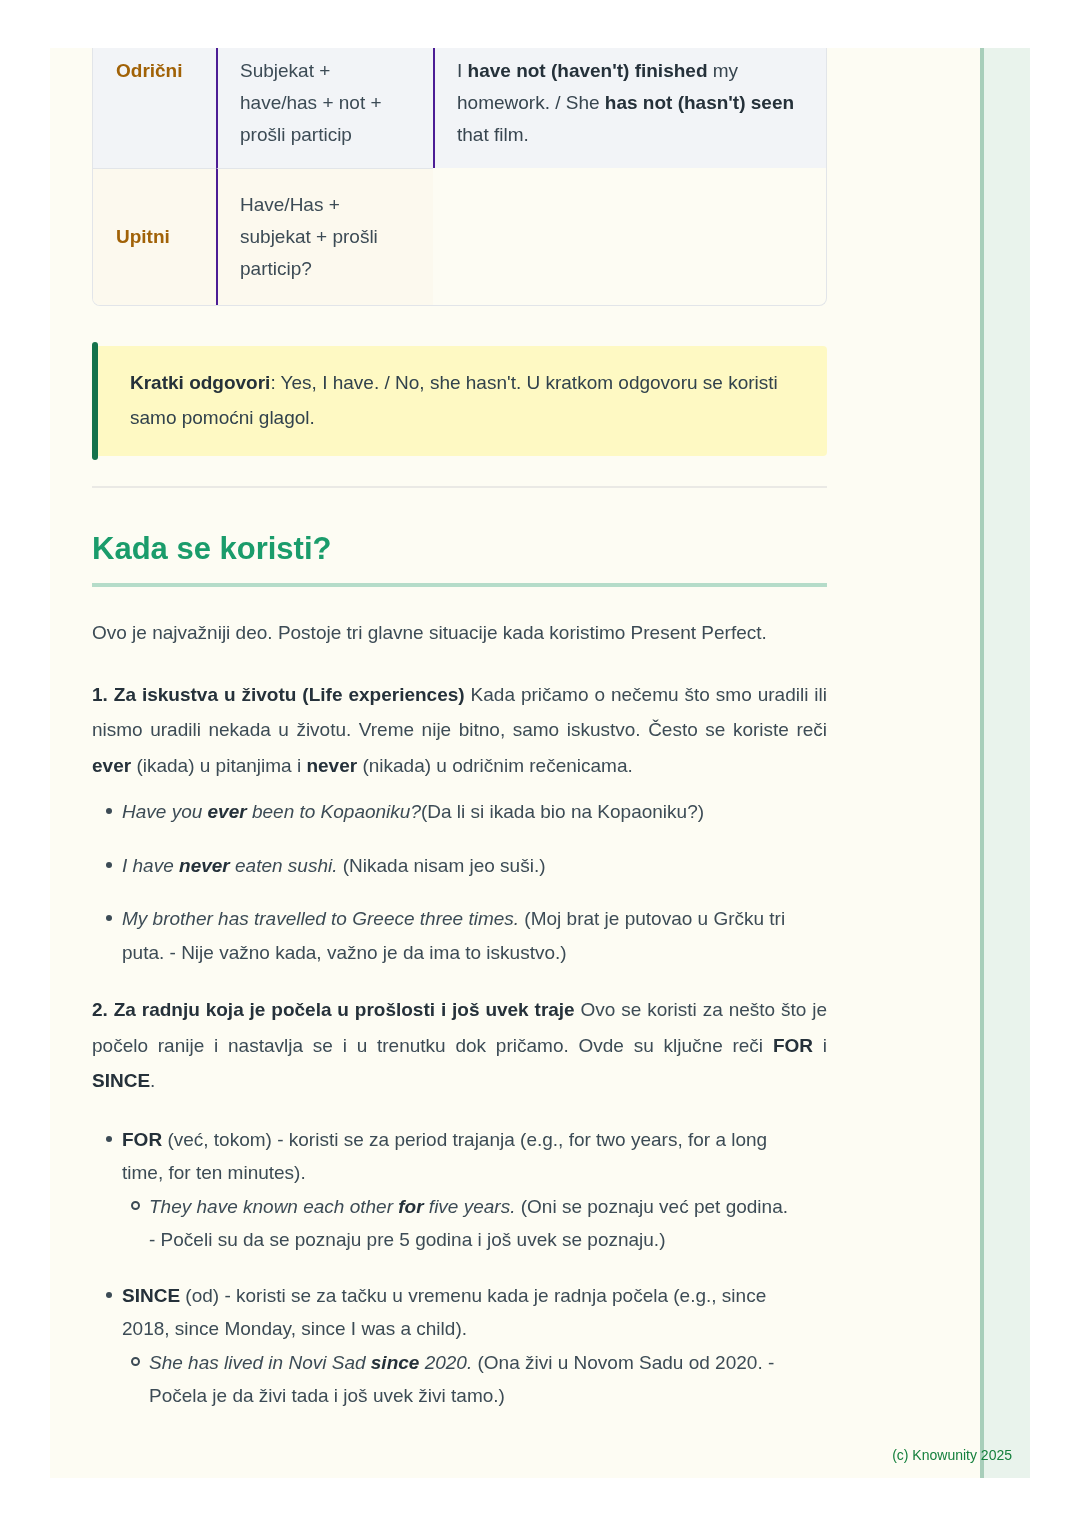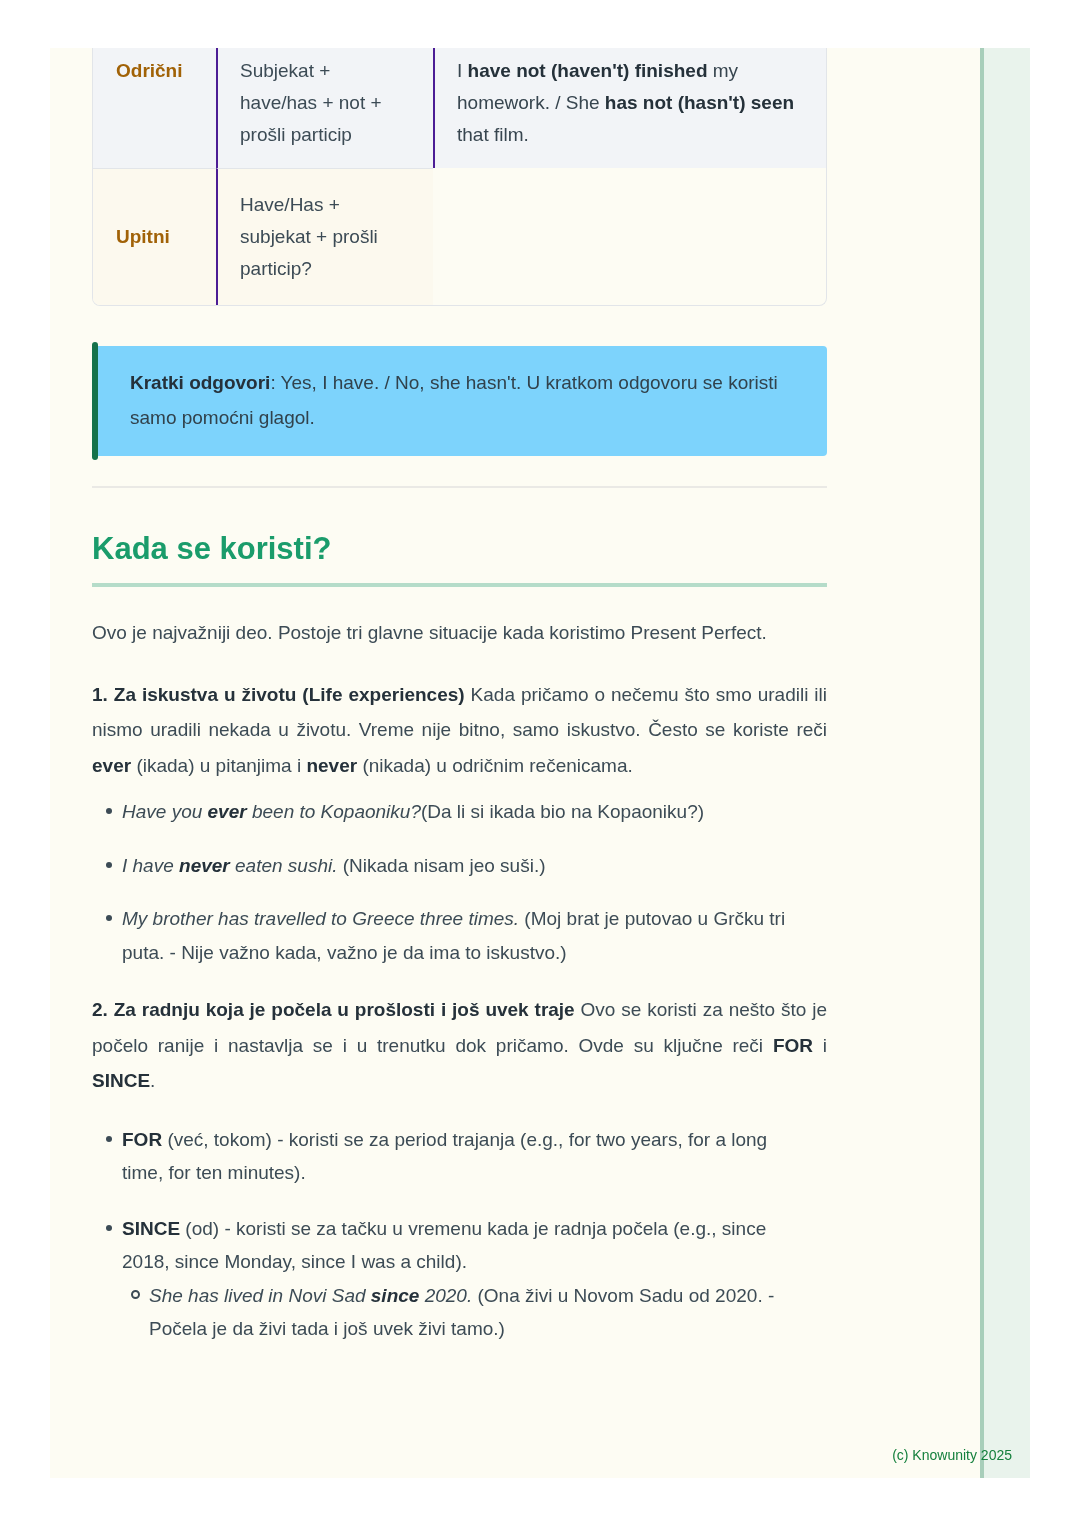--- a/index.html
+++ b/index.html
@@ -38,21 +38,21 @@
         display:flex; flex-direction:column; justify-content:center; padding-top:0; }
   .c2, .c3 { border-left:2px solid #4c1d95; }
   .c1 { padding-left:23px; font-weight:700; color:#a16207; }
   .c2 { padding-left:22px; }
   .c3 { padding-left:22px; padding-right:6px; color:#37454f; }
   .struct { display:block; max-width:170px; }
   .extext { display:block; max-width:362px; }
 
   
   .callout {
-    position:relative; background:#7dd3fc; border-radius:4px;
+    position:relative; background:#fef9c3; border-radius:4px;
     padding:19px 30px 21px 38px; line-height:35px; margin-bottom:30px;
     color:#31424c;
     margin-top:40px;
   }
   .callout-bar {
     position:absolute; left:0; top:-4px; bottom:-4px; width:6px;
     border-radius:4px; background:#15724b;
   }
 
   .divider { height:2px; background:#eae9e5; border:none; margin:0; }
@@ -140,20 +140,25 @@
       <li>
           <span class="li-text"><span class="i">My brother has travelled to Greece three times.</span><span> (Moj brat je putovao u Grčku tri puta. - Nije važno kada, važno je da ima to iskustvo.)</span></span>
         </li>
     </ul>
 
     <p class="para j mb24"><span class="b">2. Za radnju koja je počela u prošlosti i još uvek traje</span><span> Ovo se koristi za nešto što je počelo ranije i nastavlja se i u trenutku dok pričamo. Ovde su ključne reči </span><span class="b">FOR</span><span> i </span><span class="b">SINCE</span><span>.</span></p>
 
     <ul class="blist list2">
       <li>
         <span class="li-text"><span class="b">FOR</span><span> (već, tokom) - koristi se za period trajanja (e.g., for two years, for a long time, for ten minutes).</span></span>
+        <ul class="sublist">
+          <li>
+              <span class="li-text"><span class="i">They have known each other </span><span class="b i">for</span><span class="i"> five years.</span><span> (Oni se poznaju već pet godina. - Počeli su da se poznaju pre 5 godina i još uvek se poznaju.)</span></span>
+            </li>
+        </ul>
       </li>
       <li>
         <span class="li-text"><span class="b">SINCE</span><span> (od) - koristi se za tačku u vremenu kada je radnja počela (e.g., since 2018, since Monday, since I was a child).</span></span>
         <ul class="sublist">
           <li>
               <span class="li-text"><span class="i">She has lived in Novi Sad </span><span class="b i">since</span><span class="i"> 2020.</span><span> (Ona živi u Novom Sadu od 2020. - Počela je da živi tada i još uvek živi tamo.)</span></span>
             </li>
         </ul>
       </li>
     </ul>

